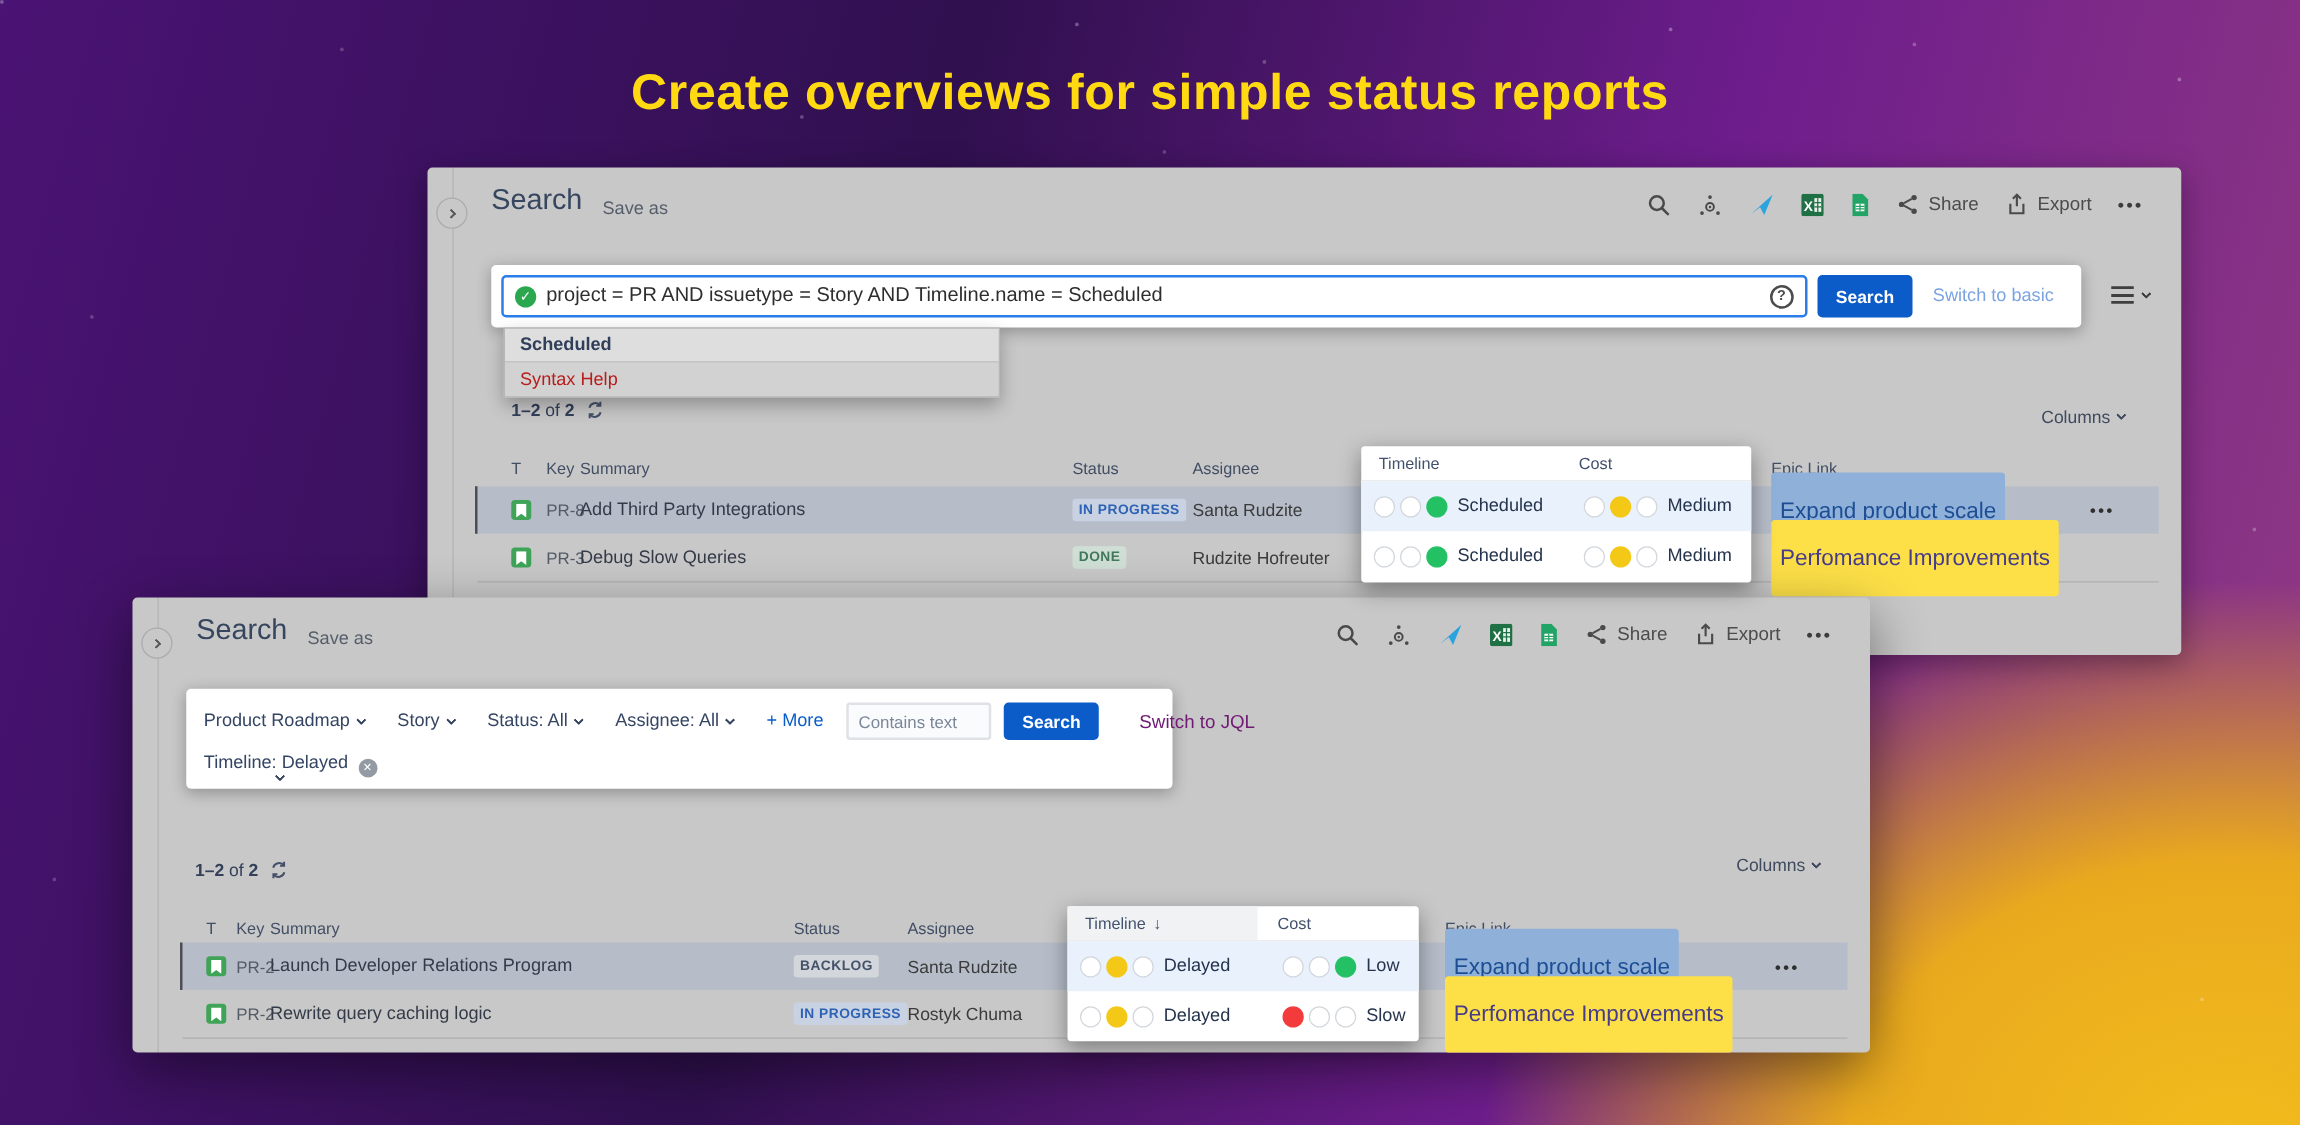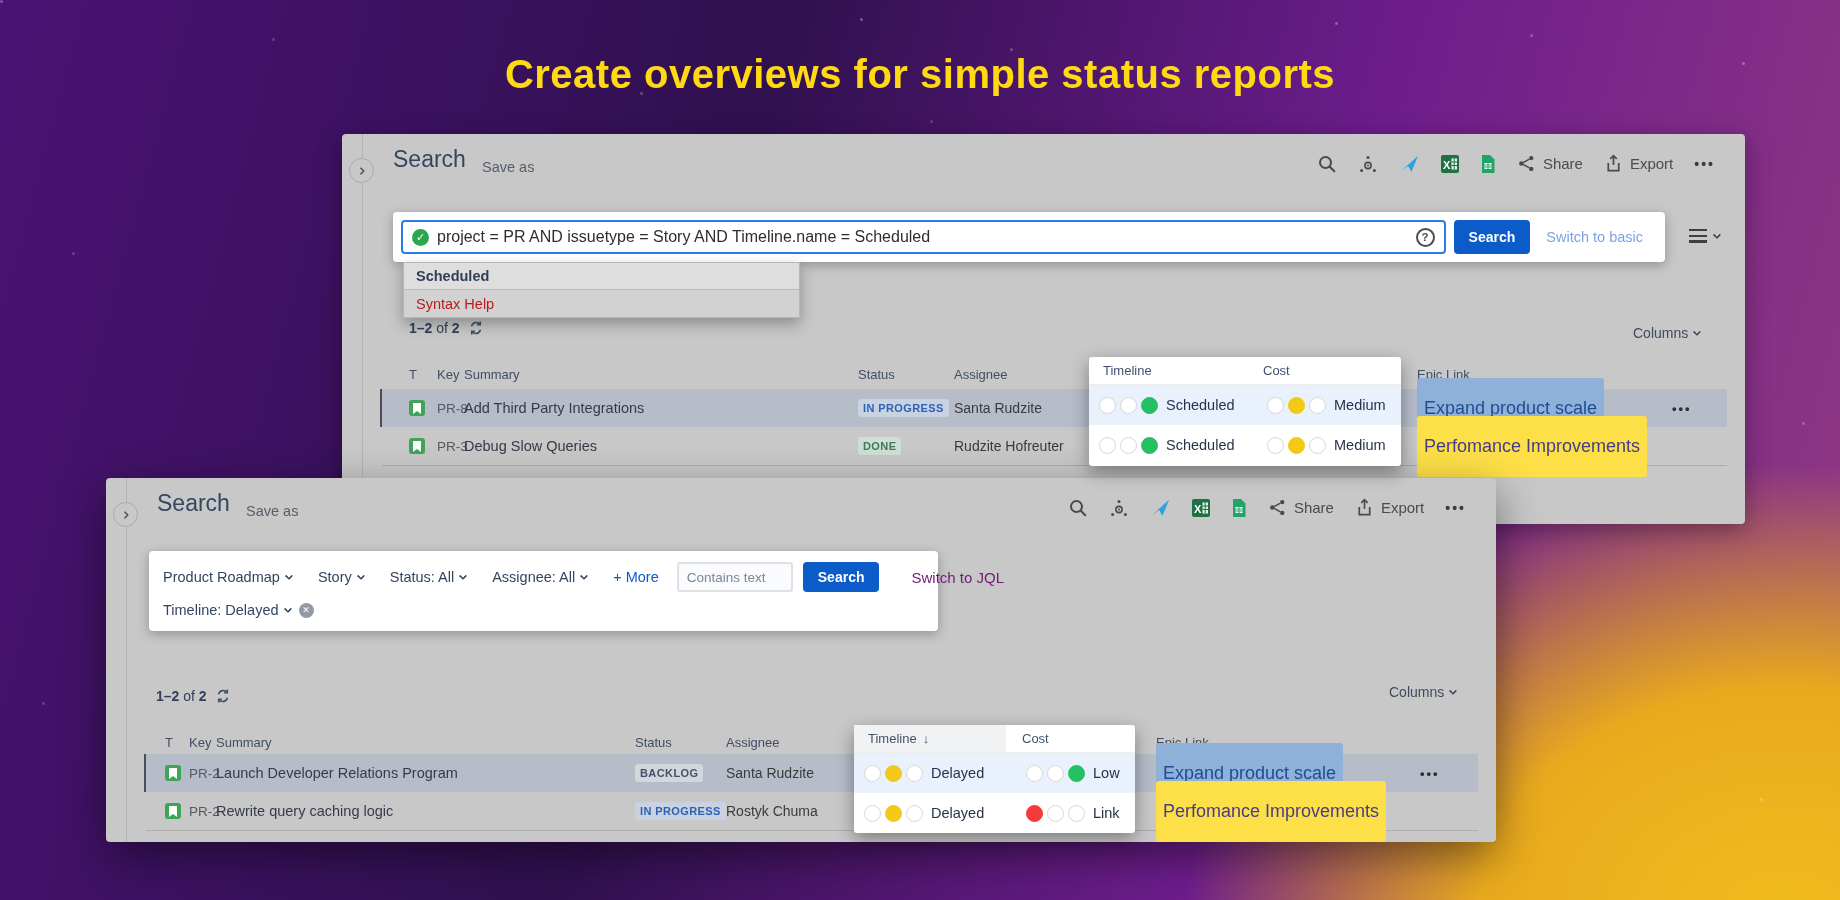--- a/index.html
+++ b/index.html
@@ -422,21 +422,21 @@
       <span class="fitem">
           <span>Assignee: All</span>
           <span class="chev down"></span>
         </span>
       <span class="fmore">+ More</span>
       <input class="containsinput" placeholder="Contains text" style="">
       <button class="btn-blue fsearch">Search</button>
       <span class="switch-jql">Switch to JQL</span>
     </div>
     <div class="frow2">
-      <span class="fitem" style="margin-right:0;">
+      <span class="fitem" style="margin-right:0;flex-direction:column;">
           <span>Timeline: Delayed</span>
           <span class="chev down"></span>
         </span>
       <span class="chipclose">✕</span>
     </div>
   </div>
 
   <div class="count">
     <span><span>1–2</span> <span class="of">of</span> <span>2</span></span>
     <svg width="16" height="16" viewBox="0 0 18 18" fill="none" stroke="#44506a" stroke-width="1.8">
@@ -532,17 +532,17 @@
             <span class="dot off"></span>
           </span>
           <span class="plabel">Delayed</span>
         </span>
       <span class="pcell pc-c">
           <span class="lights">
             <span class="dot red"></span>
             <span class="dot off"></span>
             <span class="dot off"></span>
           </span>
-          <span class="plabel">Link</span>
+          <span class="plabel">Slow</span>
         </span>
     </div>
   </div>
 </div>
 
 </body></html>

